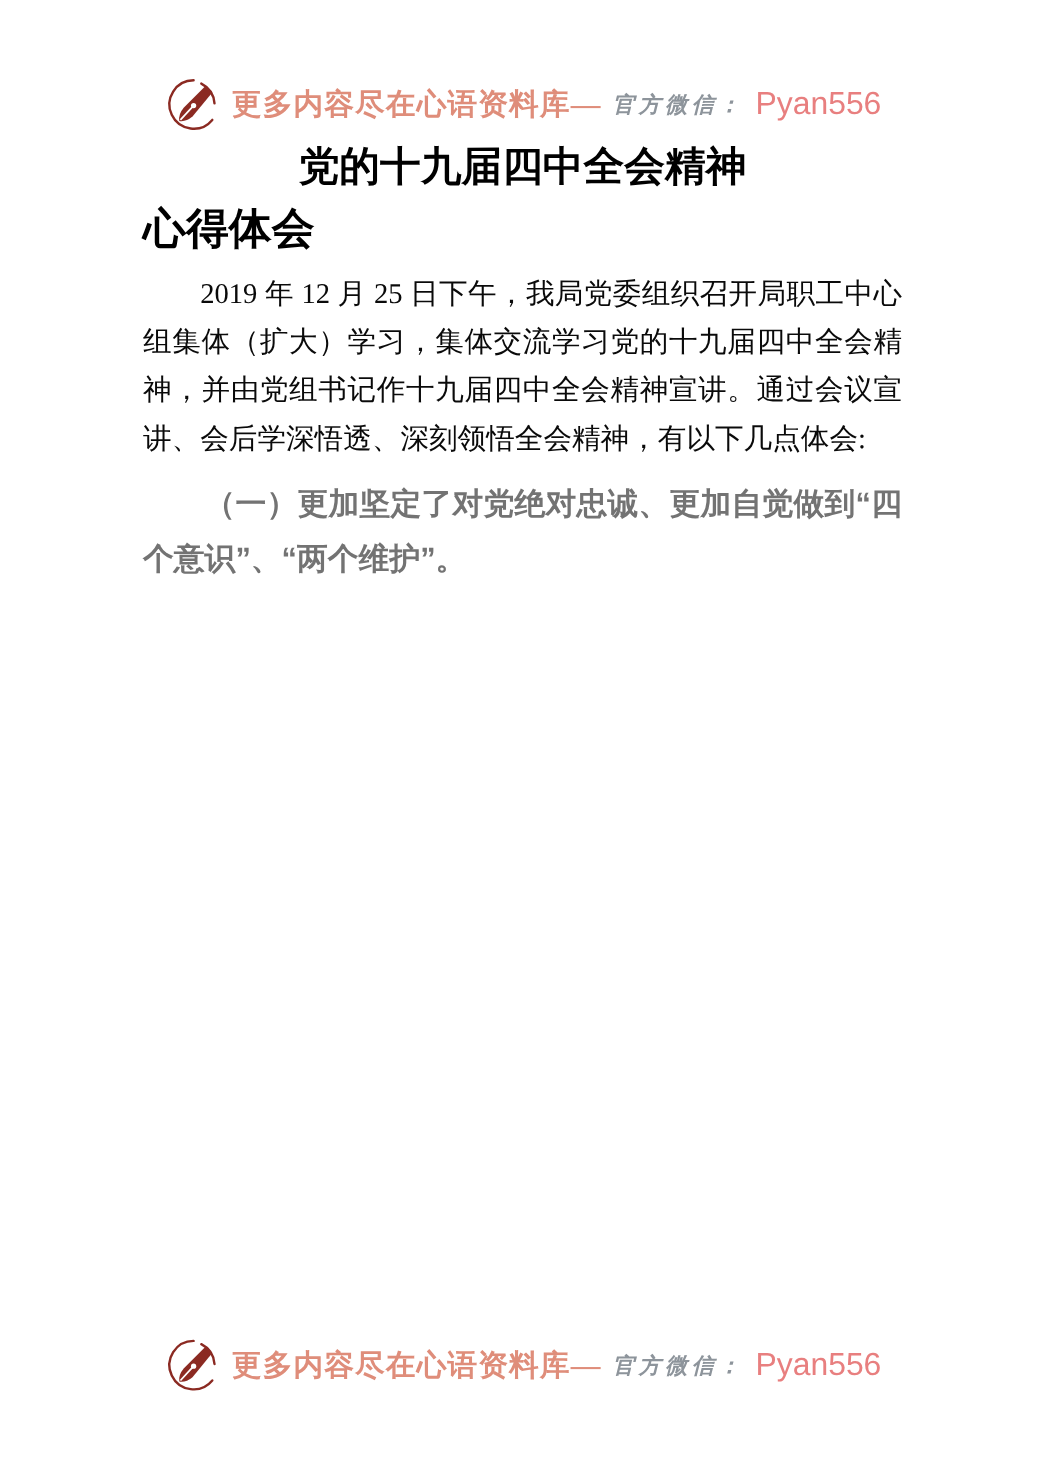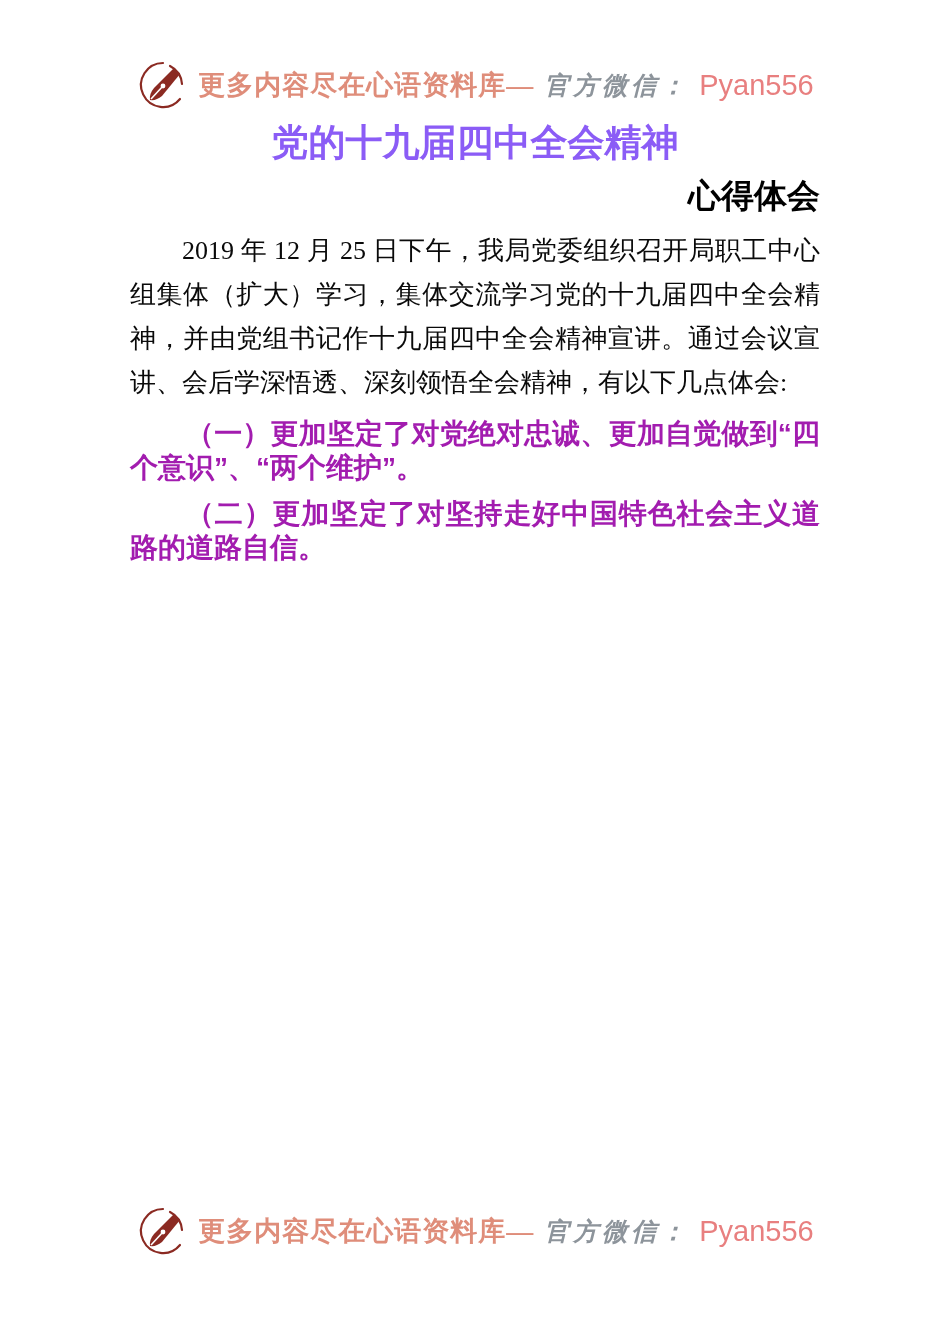--- a/index.html
+++ b/index.html
@@ -1,21 +1,21 @@
 <!DOCTYPE html>
 <html><head>
 <meta charset="utf-8">
 <style>
   * { margin: 0; padding: 0; box-sizing: border-box; }
   html, body { background: #ffffff; }
   .page {
     position: relative;
     width: 950px;
     height: 1318px;
-    margin: 0 auto;
+    margin: 10px auto;
     background: #ffffff;
     overflow: hidden;
     font-family: "Liberation Serif", "DejaVu Serif", serif;
     color: #0a0a0a;
   }
   .content {
     padding: 0 130px;
   }
   
   .watermark {
@@ -34,69 +34,69 @@
   .wm-brand {
     font-family: "Liberation Serif", "DejaVu Serif", serif;
     font-weight: bold;
     font-size: 27px;
     letter-spacing: 1px;
   }
   .wm-label {
     font-family: Liberation Sans, sans-serif;
     font-style: italic;
     font-weight: bold;
-    font-size: 25px;
+    font-size: 20px;
     letter-spacing: 4px;
     text-align: right;
   }
   .wm-id {
     font-family: "Liberation Sans", "DejaVu Sans", sans-serif;
     font-size: 29px;
   }
   
   .doc-title {
     margin-top: 122px;
     text-align: center;
     font-weight: bold;
     font-size: 37px;
     line-height: 1.15;
-    color: #8b5cf6;
+    color: #000000;
   }
   .source-note {
     margin-top: 9px;
     font-size: 26px;
     line-height: 33px;
     white-space: pre-line;
     text-align: left;
     color: #000;
   }
   .doc-subtitle {
     margin-top: 13px;
-    text-align: right;
+    text-align: left;
     font-weight: bold;
-    font-size: 33px;
+    font-size: 39px;
     line-height: 1.1;
     color: #000;
   }
   .paragraphs {
     margin-top: 15px;
     font-size: 26px;
     line-height: 44px;
     text-align: justify;
     text-justify: inter-ideograph;
   }
   .para { text-indent: 2em; }
   .body-para { font-family: "Liberation Serif", "DejaVu Serif", serif; }
   .heading {
     font-family: "Liberation Sans", "DejaVu Sans", sans-serif;
     font-weight: bold;
     font-size: 28px;
-    line-height: 34px;
+    line-height: 50px;
     margin: 12px 0 8px 0;
-    color: #a21caf;
+    color: #737373;
   }
 </style>
 </head>
 <body>
 
 <div class="page">
 
   <div class="watermark top">
     <svg class="wm-logo" viewBox="0 0 52 50">
       <g class="wm-logo-stroke" fill="none" stroke-width="2.2" stroke-linecap="round" stroke="#8b2a22">
@@ -113,21 +113,20 @@
     <span class="wm-label" style="color: rgb(141, 148, 155);">官方微信：</span>
     <span class="wm-id" style="color: rgb(232, 127, 127);">Pyan556</span>
   </div>
 
   <div class="content">
     <div class="doc-title">党的十九届四中全会精神</div>
     <div class="doc-subtitle">心得体会</div>
     <div class="paragraphs">
         <div class="para body-para">2019 年 12 月 25 日下午，我局党委组织召开局职工中心组集体（扩大）学习，集体交流学习党的十九届四中全会精神，并由党组书记作十九届四中全会精神宣讲。通过会议宣讲、会后学深悟透、深刻领悟全会精神，有以下几点体会:</div>
         <div class="para heading">（一）更加坚定了对党绝对忠诚、更加自觉做到“四个意识”、“两个维护”。</div>
-        <div class="para heading">（二）更加坚定了对坚持走好中国特色社会主义道路的道路自信。</div>
       </div>
   </div>
 
   <div class="watermark bottom">
     <svg class="wm-logo" viewBox="0 0 52 50">
       <g class="wm-logo-stroke" fill="none" stroke-width="2.2" stroke-linecap="round" stroke="#8b2a22">
         <path d="M 27 3 A 22 22 0 1 0 44 39"></path>
         <path d="M 34 6 A 22 22 0 0 1 46 24"></path>
       </g>
       <g class="wm-logo-fill" fill="#8b2a22">

